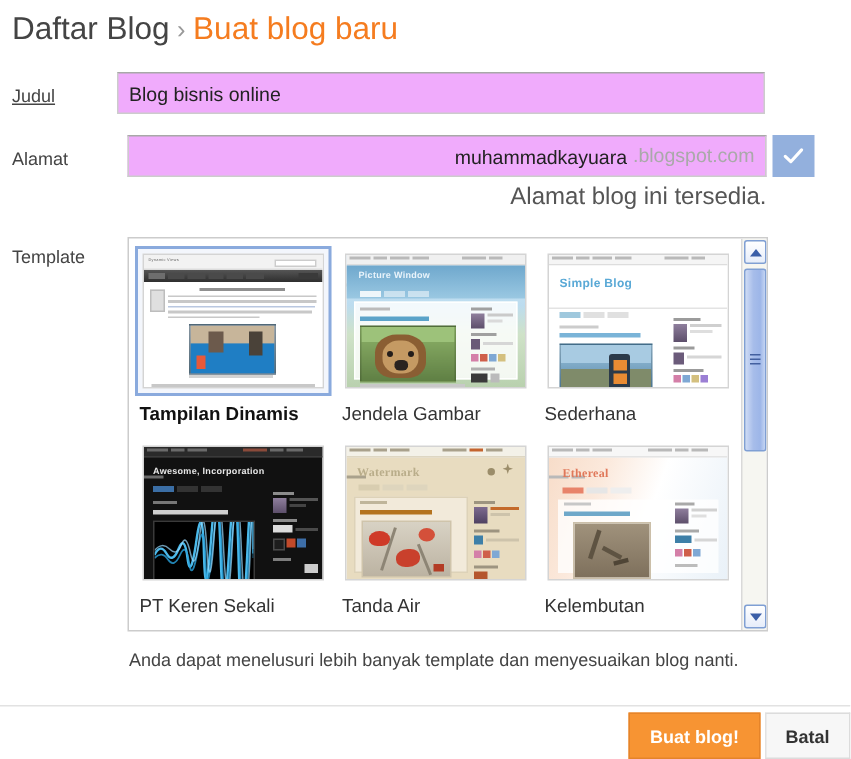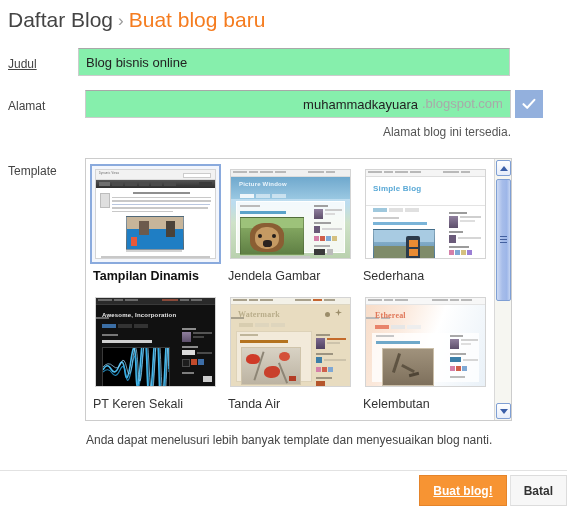--- a/index.html
+++ b/index.html
@@ -47,21 +47,21 @@
     left: 8px;
     font-size: 12px;
     color: #444444;
     line-height: 16px;
   }
   .text-input {
     position: absolute;
     box-sizing: border-box;
     border: 1px solid #cccccc;
     border-top-color: #a8a8a8;
-    background: #86efac;
+    background: #f0abfc;
     font-family: "Liberation Sans", sans-serif;
     font-size: 13px;
     color: #222222;
     padding: 12px 7px;
     outline: none;
   }
   #title-input {
     left: 78px;
     top: 48px;
     width: 432px;
@@ -97,21 +97,21 @@
     cursor: pointer;
     display: flex;
     align-items: center;
     justify-content: center;
   }
   #address-check-btn svg { display: block; }
   #address-status {
     position: absolute;
     right: 56px;
     top: 124px;
-    font-size: 12px;
+    font-size: 16px;
     color: #555555;
     line-height: 16px;
     white-space: nowrap;
   }
 
   
   #template-box {
     position: absolute;
     left: 85px;
     top: 158px;
@@ -283,21 +283,20 @@
     padding: 0 13px;
     box-sizing: border-box;
     cursor: pointer;
     border: 1px solid transparent;
     white-space: nowrap;
   }
   #create-blog-button {
     background: #f79433;
     color: #ffffff;
     border-color: #e5842a;
-    text-decoration: underline;
   }
   #cancel-button {
     background: #f7f7f7;
     color: #333333;
     border-color: #dcdcdc;
     border-left-color: #e2e2e2;
     margin-left: 3px;
   }
 </style>
 </head>

